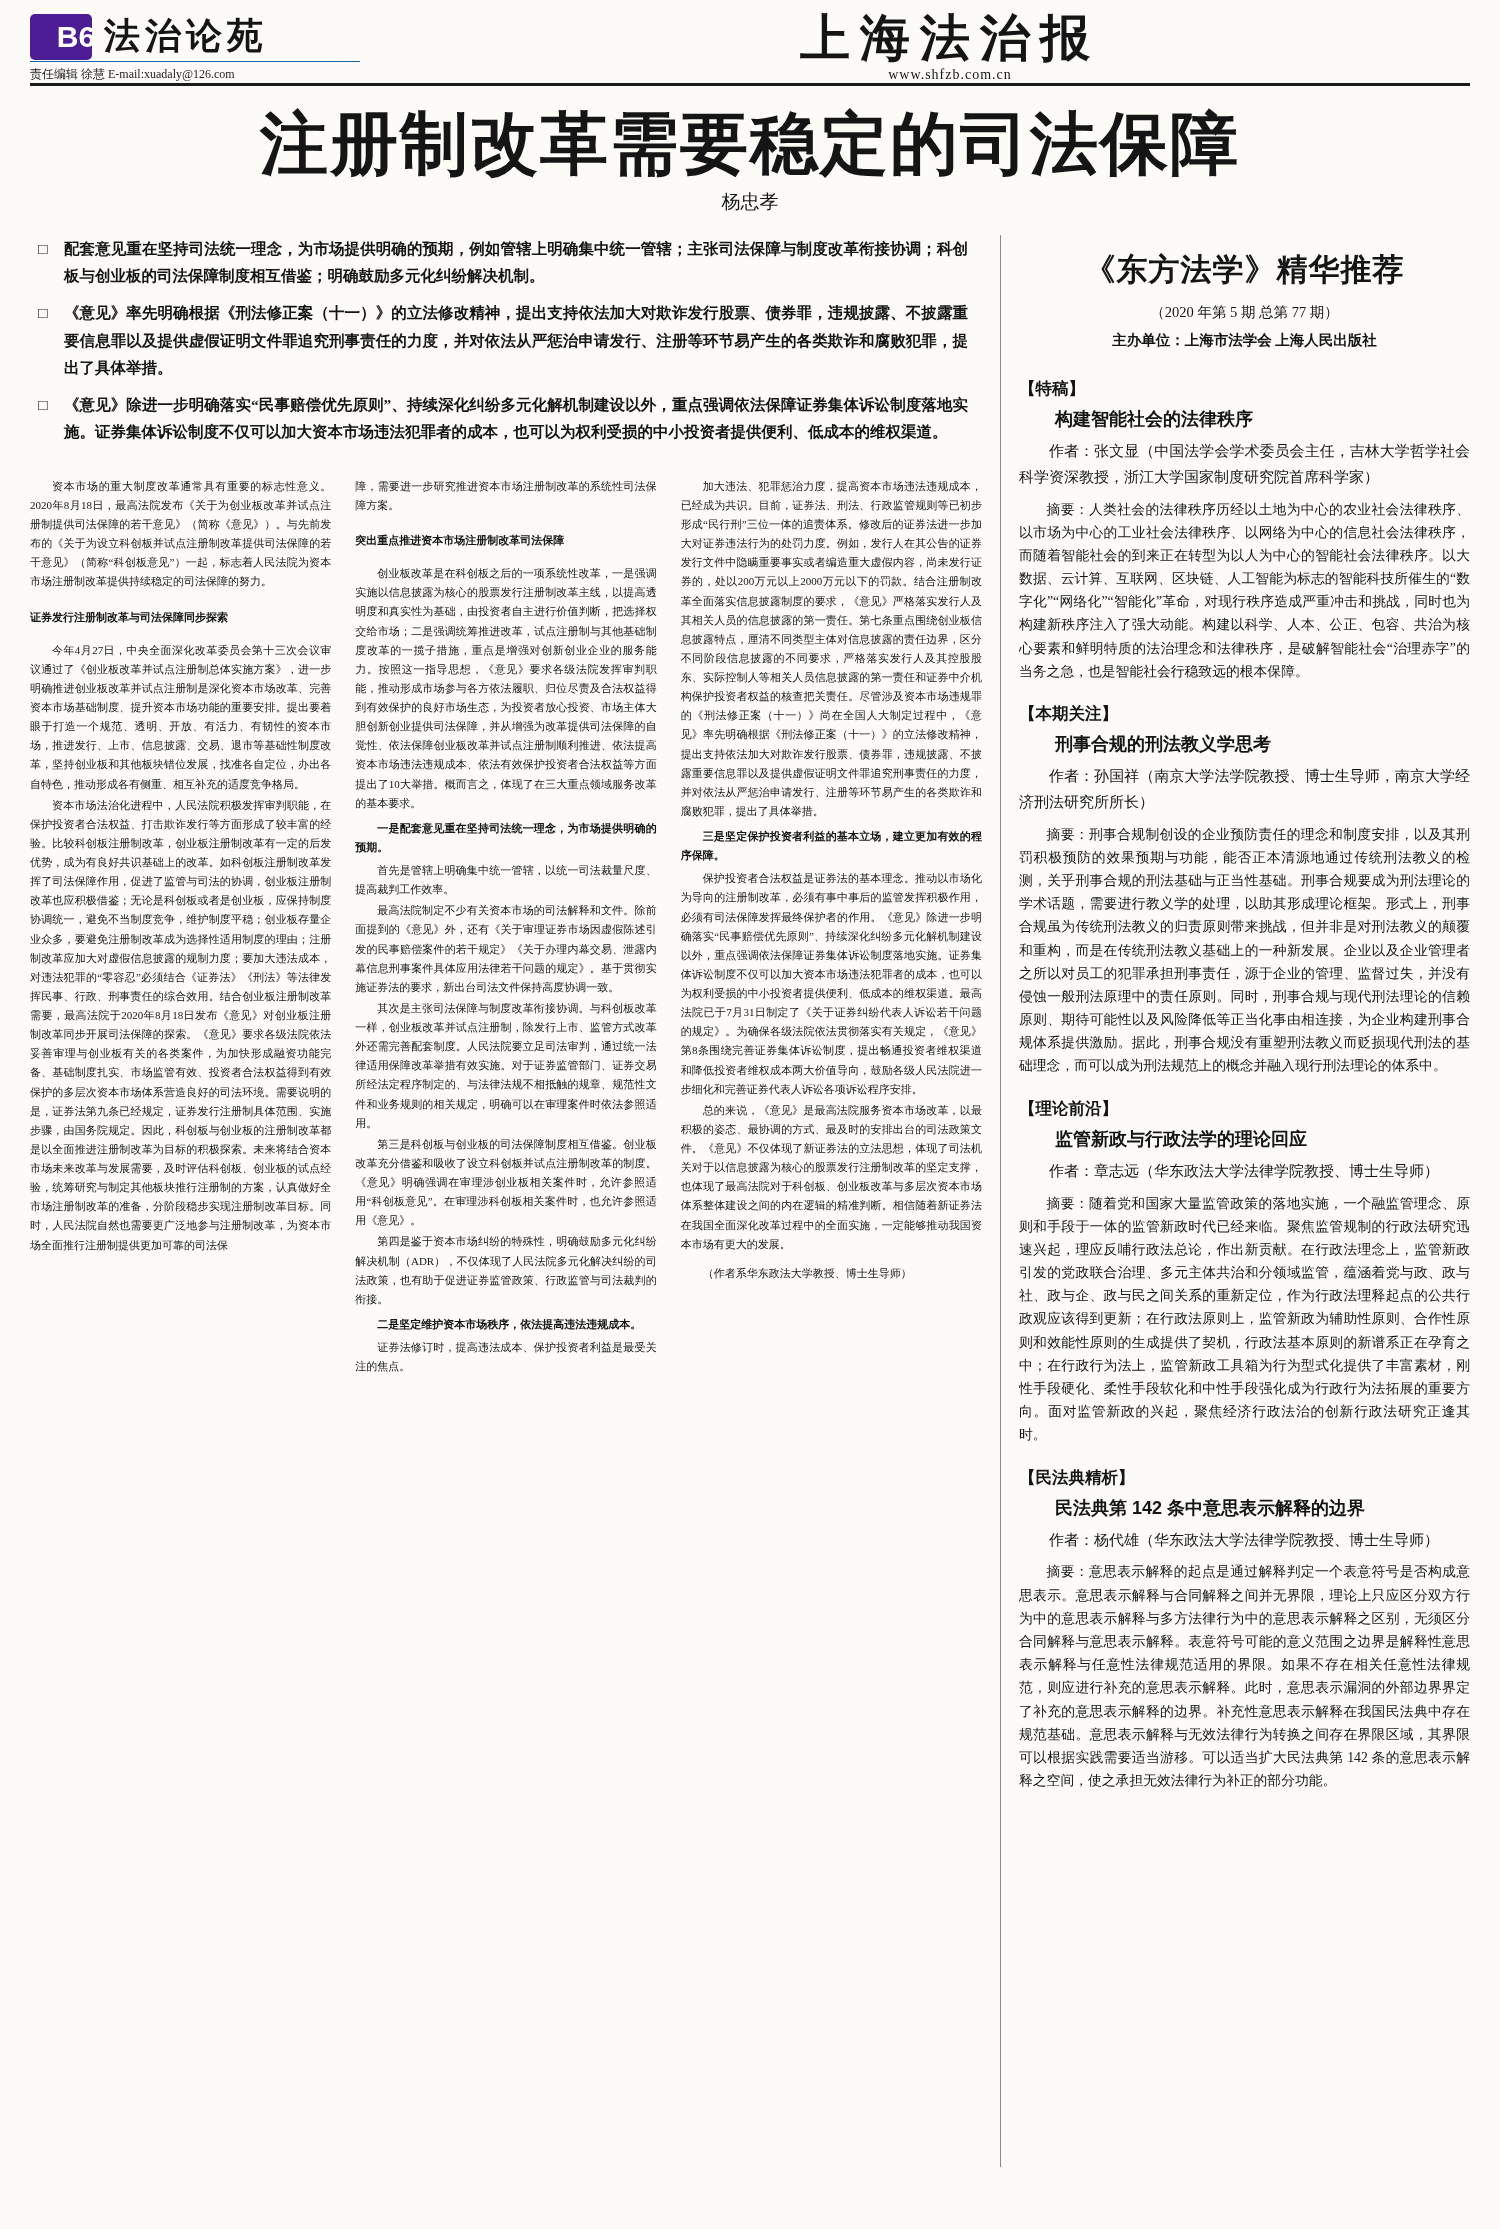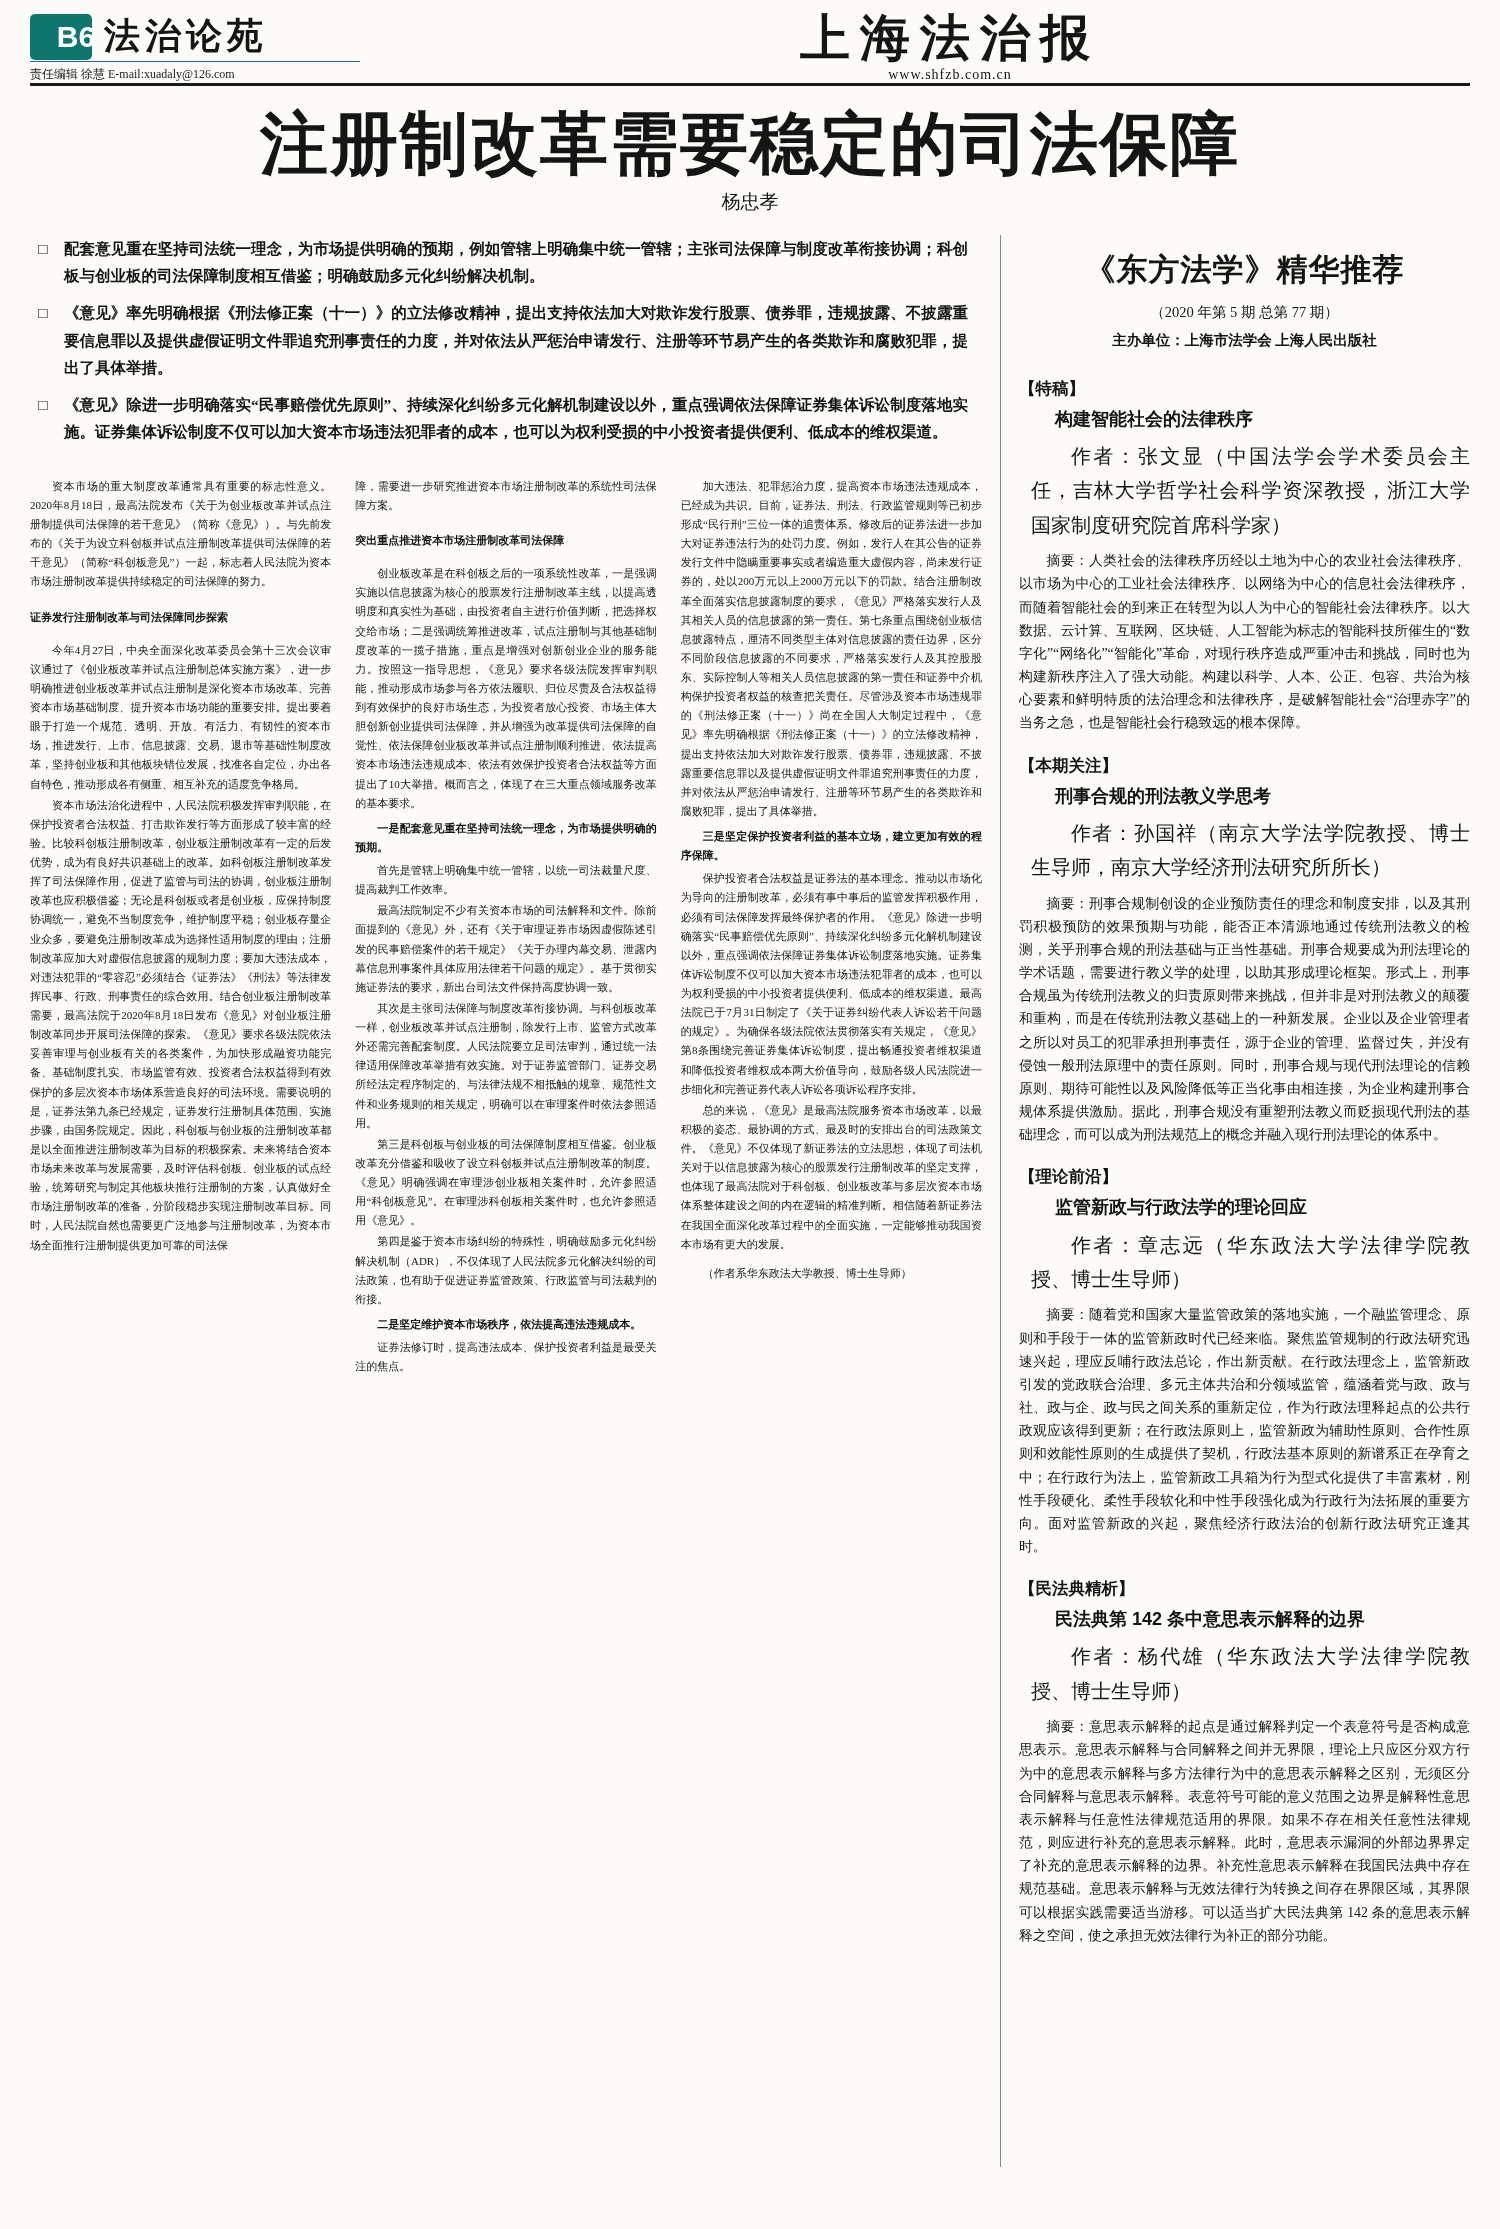--- a/index.html
+++ b/index.html
@@ -11,21 +11,21 @@
     padding:0 30px;
   }
   
   .header {
     display:flex; justify-content:space-between; align-items:flex-start;
     padding-top:12px; height:86px; border-bottom:3px solid #1a1a1a;
   }
   .header-left { width:400px; }
   .header-left-top { display:flex; align-items:center; gap:12px; }
   .page-label {
-    background:#0f766e; color:#fff; font-family:"Liberation Sans",sans-serif;
+    background:#4c1d95; color:#fff; font-family:"Liberation Sans",sans-serif;
     font-weight:bold; font-size:30px; width:62px; height:46px;
     display:flex; align-items:center; justify-content:center; border-radius:5px;padding-left:30px;
   }
   .section-title {
     font-family:"Liberation Sans","DejaVu Sans",sans-serif;
     font-weight:900; font-size:36px; letter-spacing:5px;
   }
   .editor-line {
     font-size:12px; border-top:1.5px solid #1d65ad;
     padding-top:4px; width:330px; color:#222;
@@ -85,21 +85,21 @@
   .sb-org { text-align:center; font-size:14.5px; font-weight:bold; margin-bottom:28px; }
   .sb-section { margin-bottom:20px; }
   .sb-tag {
     font-family:"Liberation Sans","DejaVu Sans",sans-serif;
     font-weight:900; font-size:16.5px; margin-bottom:7px;
   }
   .sb-item-title {
     font-family:"Liberation Sans","DejaVu Sans",sans-serif;
     font-weight:bold; font-size:18px; margin:0 0 7px 2em; line-height:1.4;
   }
-  .sb-author { font-size:20px; line-height:1.72; text-indent:2em; text-align:justify; margin:0 0 7px 12px; }
+  .sb-author { font-size:15px; line-height:1.72; text-indent:2em; text-align:justify; margin:0 0 7px 0; }
   .sb-abstract { font-size:13.8px; line-height:1.68; text-indent:2em; text-align:justify; margin:0; }
 </style>
 </head>
 <body>
 
 <div class="page">
 
   <div class="header">
     <div class="header-left">
       <div class="header-left-top">

